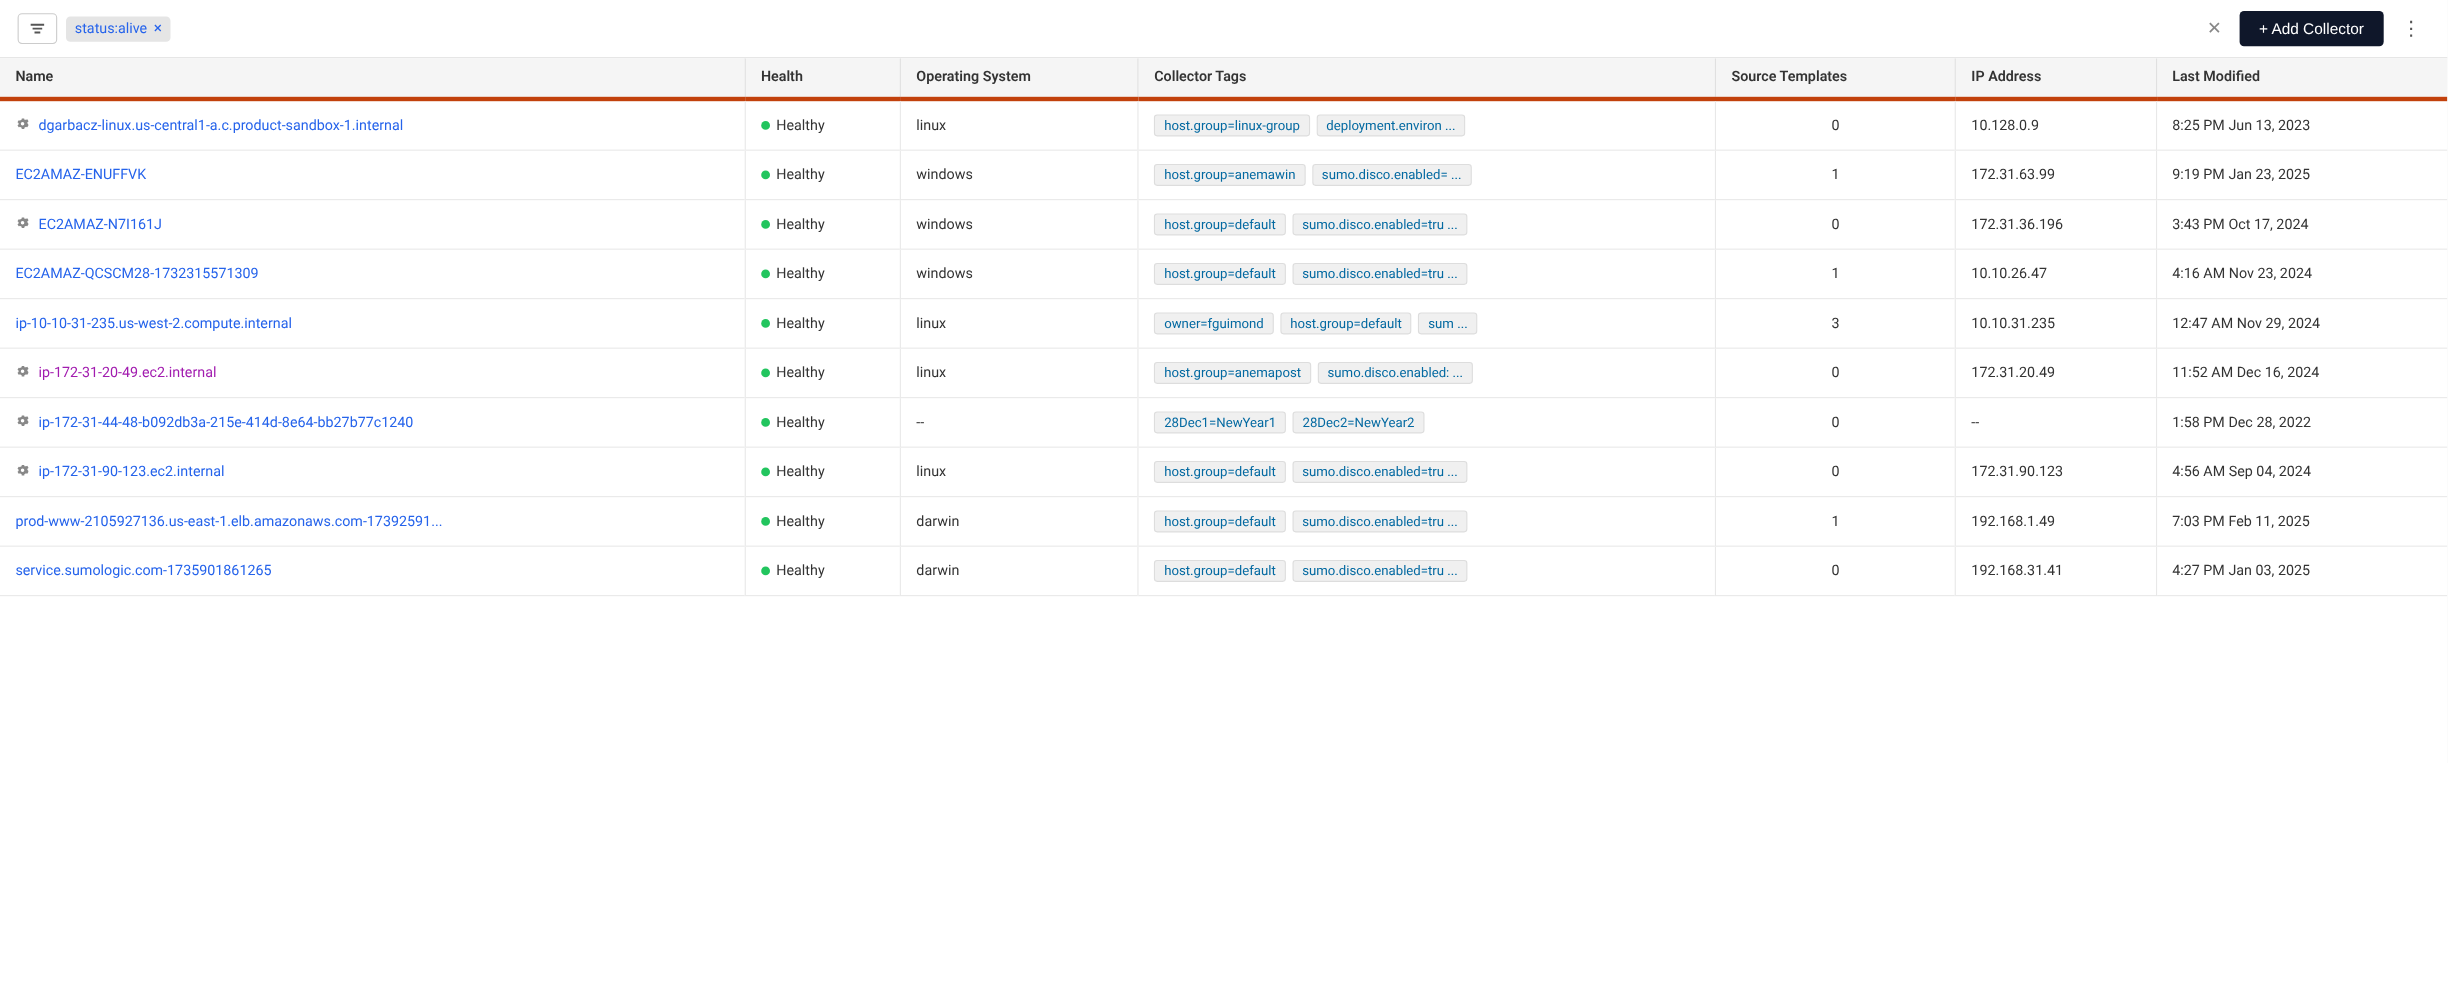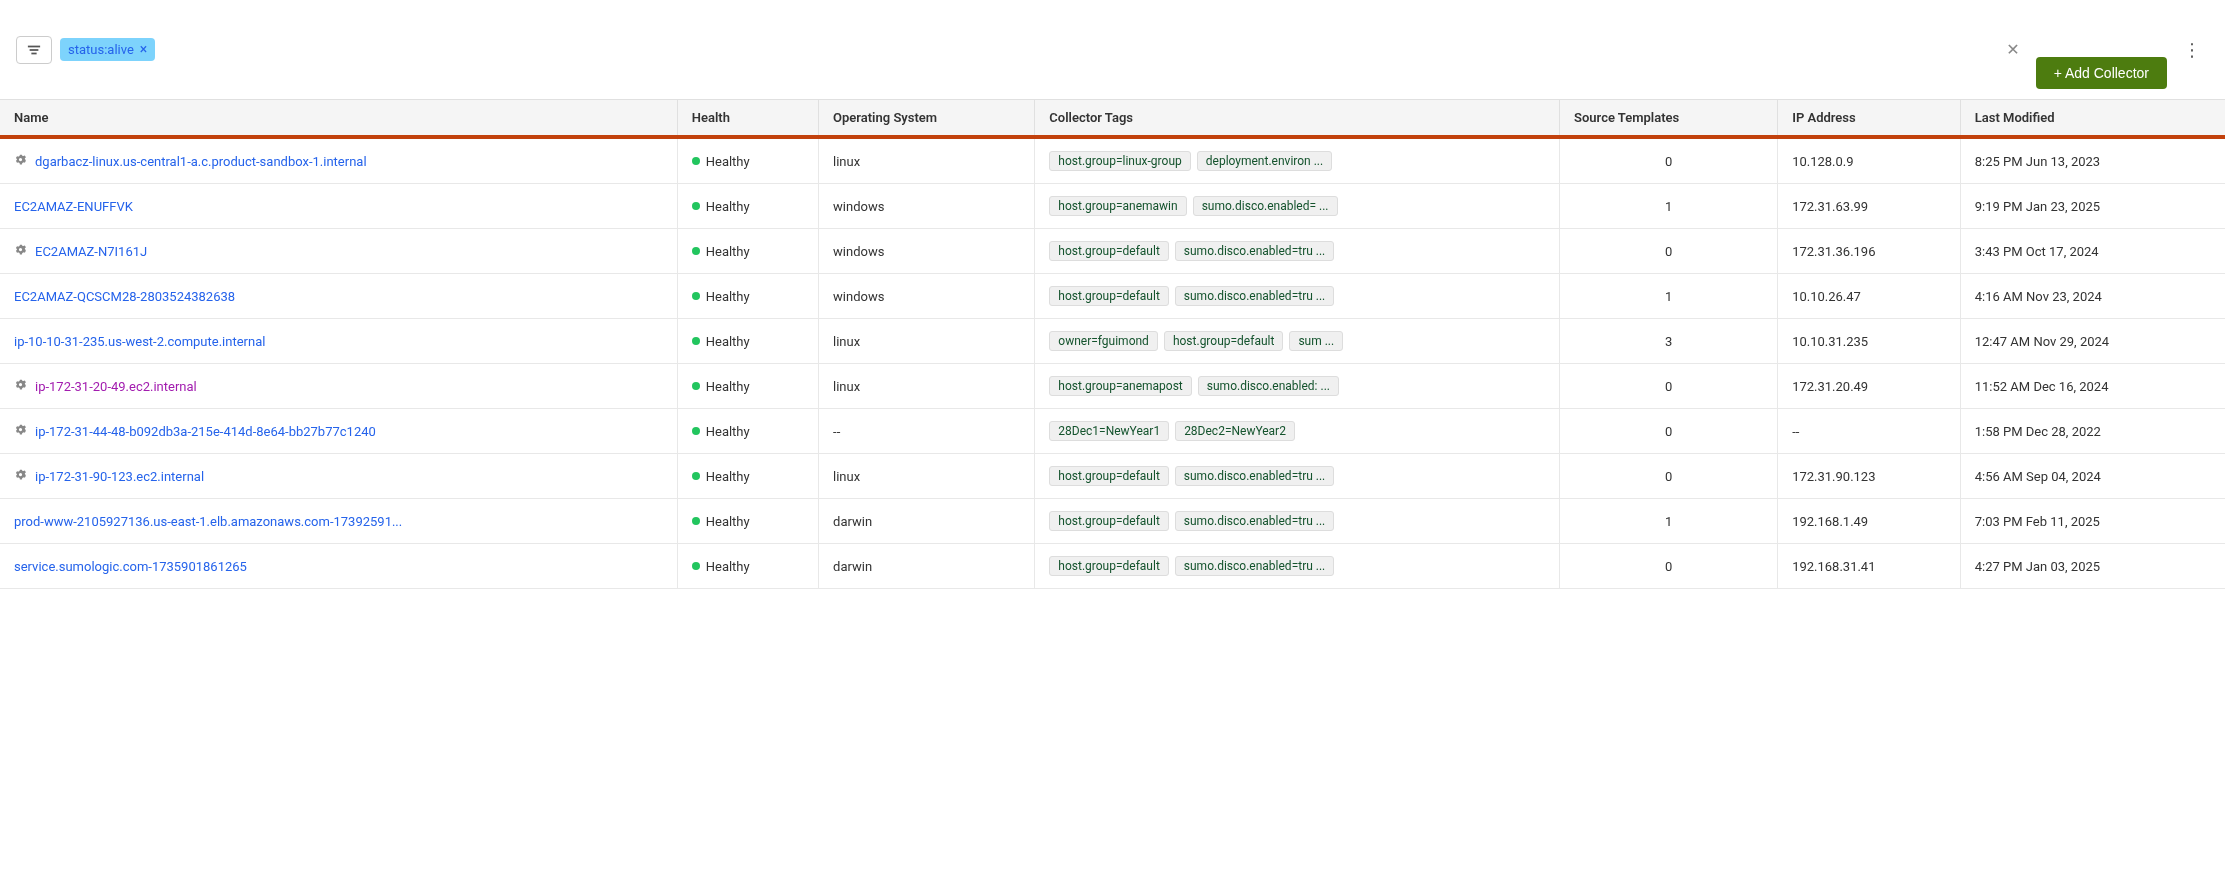--- a/index.html
+++ b/index.html
@@ -69,21 +69,21 @@
       padding: 6px 10px;
       background: #fff;
       cursor: pointer;
       display: flex;
       align-items: center;
       color: #555;
     }
     .filter-tag {
       display: flex;
       align-items: flex-start;
-      background: #7dd3fc;
+      background: #e5e5e5;
       color: #2563eb;
       border-radius: 4px;
       padding: 4px 8px;
       gap: 6px;
       font-size: 13px;
     }
     .filter-tag-close {
       cursor: pointer;
       color: #2563eb;
       font-size: 14px;
@@ -92,32 +92,31 @@
     .spacer { flex: 1; }
     .clear-filters-btn {
       background: none;
       border: none;
       cursor: pointer;
       font-size: 16px;
       color: #888;
       padding: 4px 8px;
     }
     .add-collector-btn {
-      background: #4d7c0f;
+      background: #0f172a;
       color: #fff;
       border: none;
       border-radius: 4px;
       padding: 8px 18px;
       font-size: 14px;
       cursor: pointer;
       display: flex;
       align-items: center;
       gap: 6px;
       white-space: nowrap;
-      margin-top: 47px;
     }
     .more-btn {
       background: none;
       border: none;
       cursor: pointer;
       font-size: 18px;
       color: #555;
       padding: 4px 8px;
     }
     
@@ -179,21 +178,21 @@
       align-items: center;
       gap: 6px;
       flex-wrap: wrap;
     }
     .tag-badge {
       background: #f0f0f0;
       border: 1px solid #ddd;
       border-radius: 3px;
       padding: 2px 8px;
       font-size: 12px;
-      color: #14532d;
+      color: #0369a1;
       white-space: nowrap;
     }
   </style>
 </head>
 <body>
 
 <div class="container">
 
 
   <div class="toolbar">
@@ -299,21 +298,21 @@
                 <span class="tag-badge">sumo.disco.enabled=tru ...</span>
               </div>
             </td>
             <td style="text-align: center;">0</td>
             <td>172.31.36.196</td>
             <td>3:43 PM Oct 17, 2024</td>
           </tr>
           <tr>
             <td>
               <div class="name-cell">
-                <span style="color: rgb(37, 99, 235); cursor: pointer;">EC2AMAZ-QCSCM28-2803524382638</span>
+                <span style="color: rgb(37, 99, 235); cursor: pointer;">EC2AMAZ-QCSCM28-1732315571309</span>
               </div>
             </td>
             <td>
               <div class="health-cell">
                 <span class="health-dot"></span>
                 <span>Healthy</span>
               </div>
             </td>
             <td>windows</td>
             <td>

